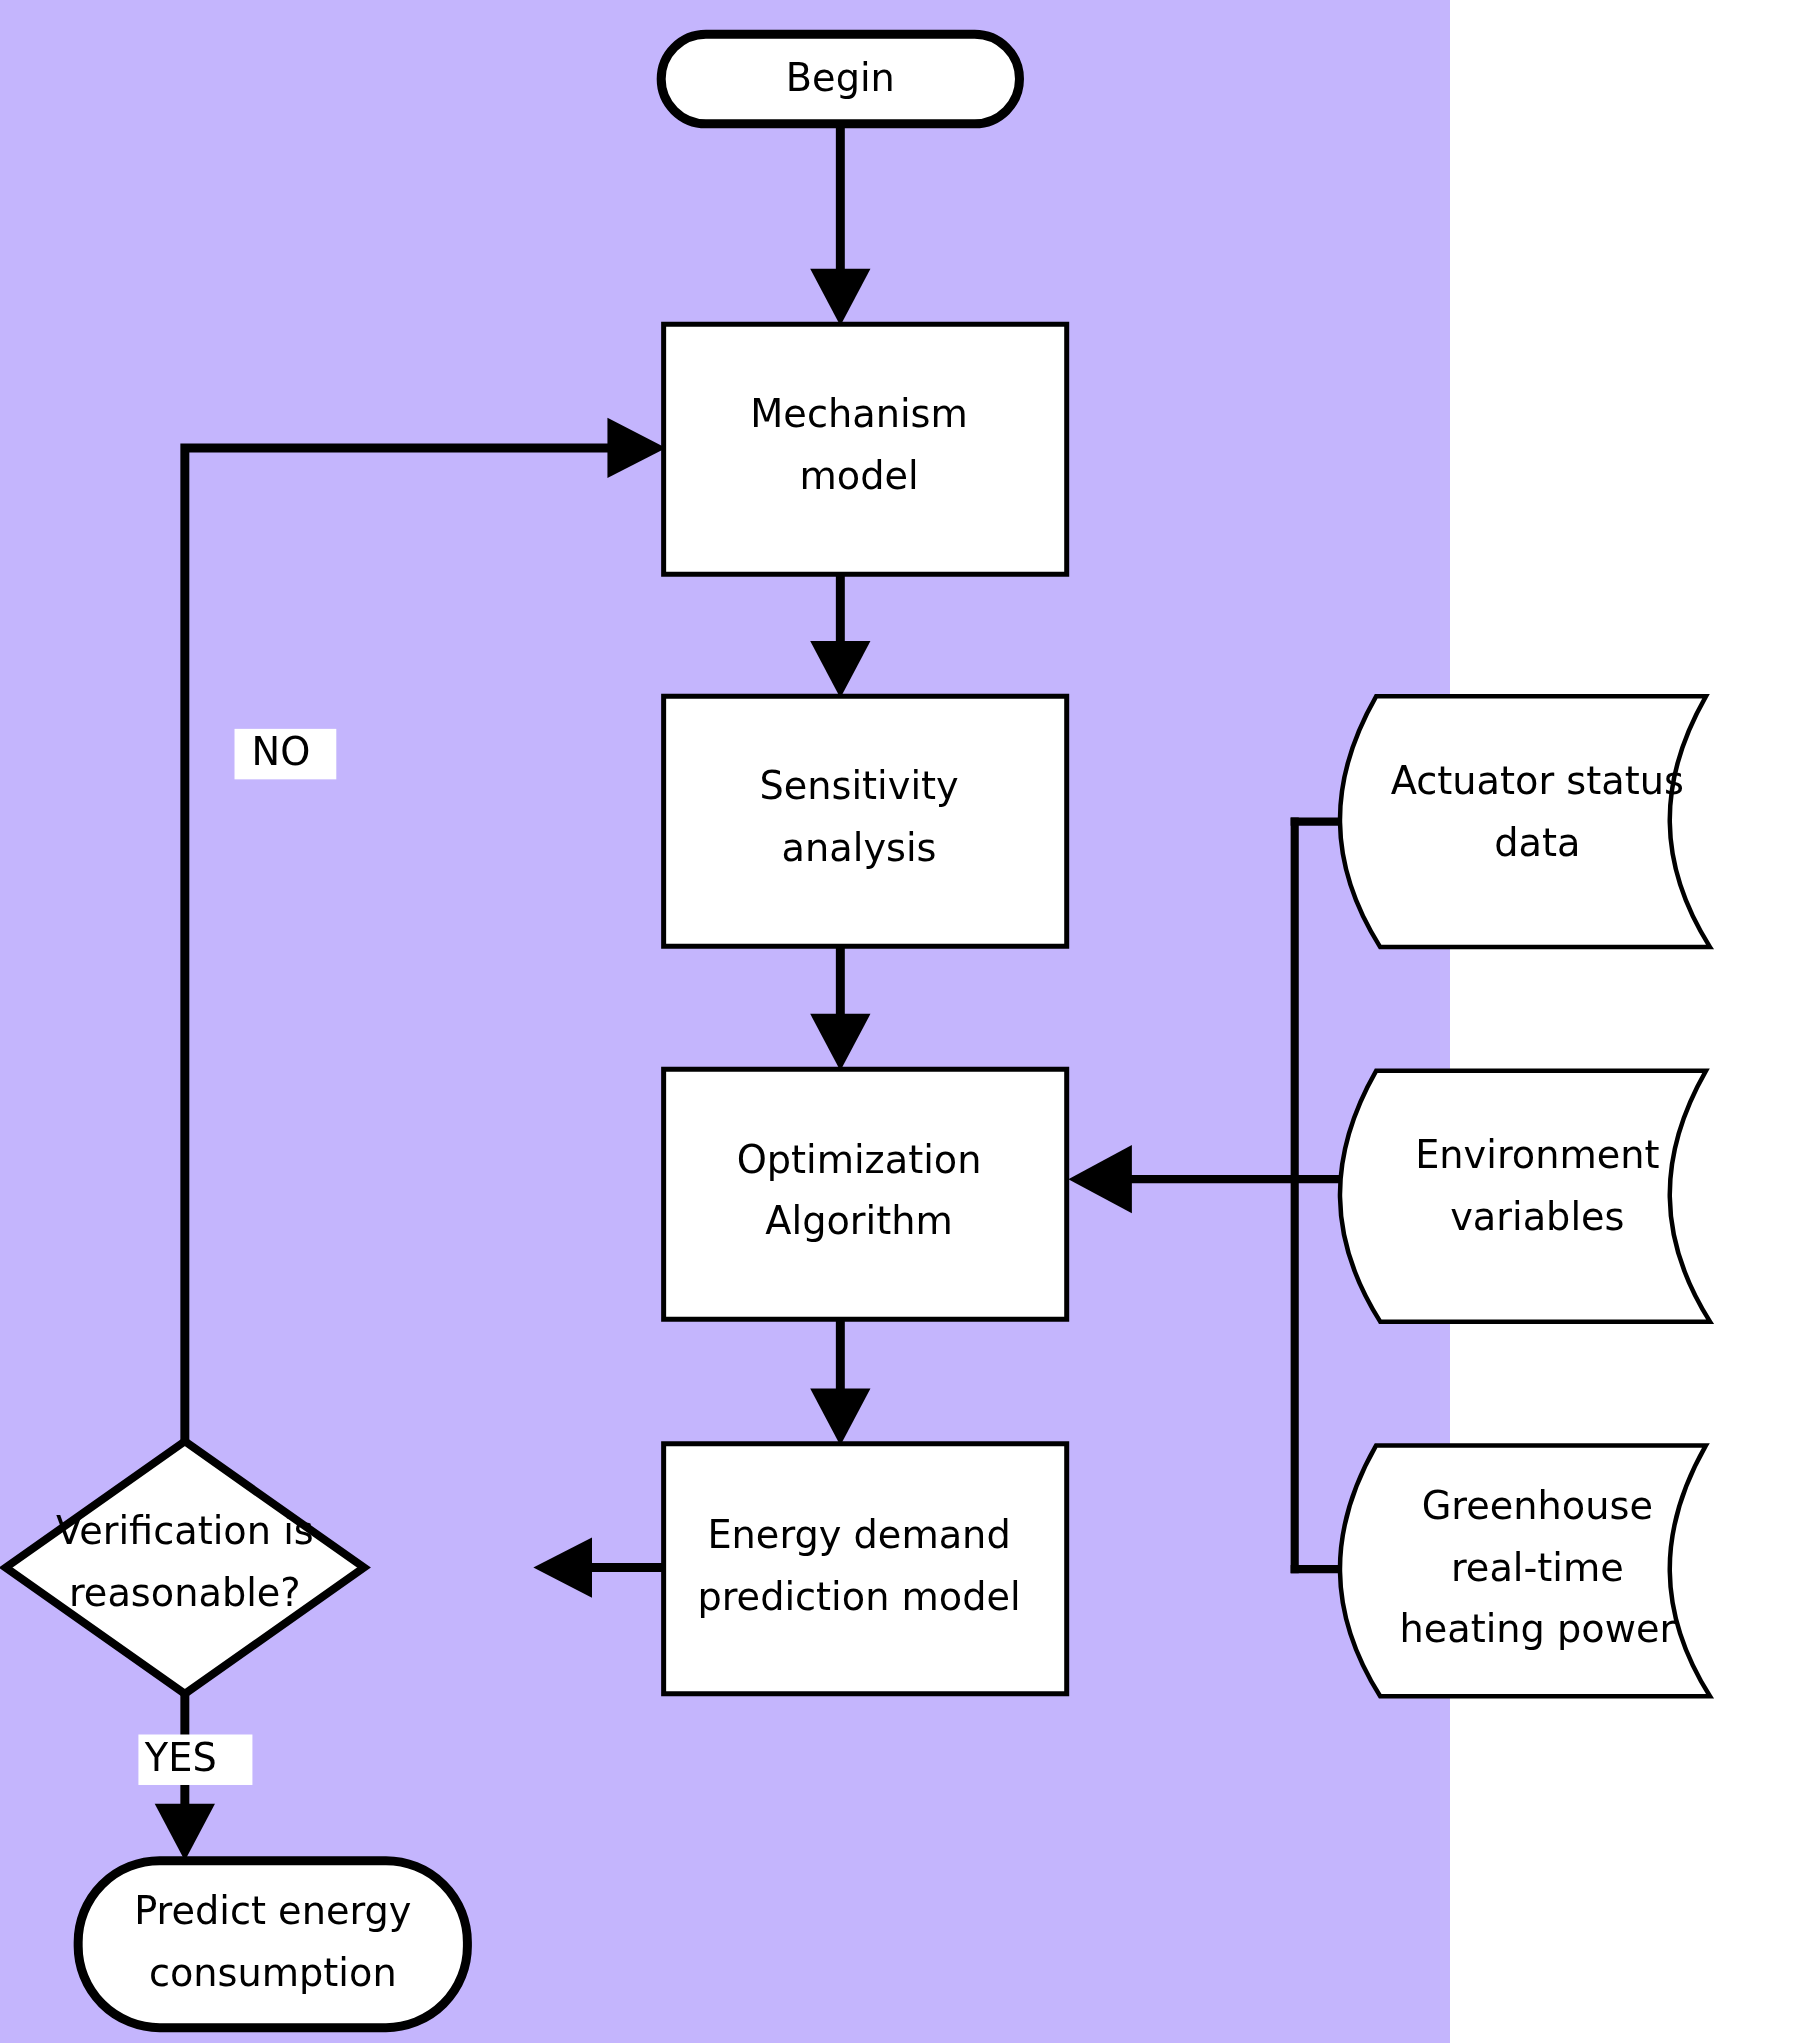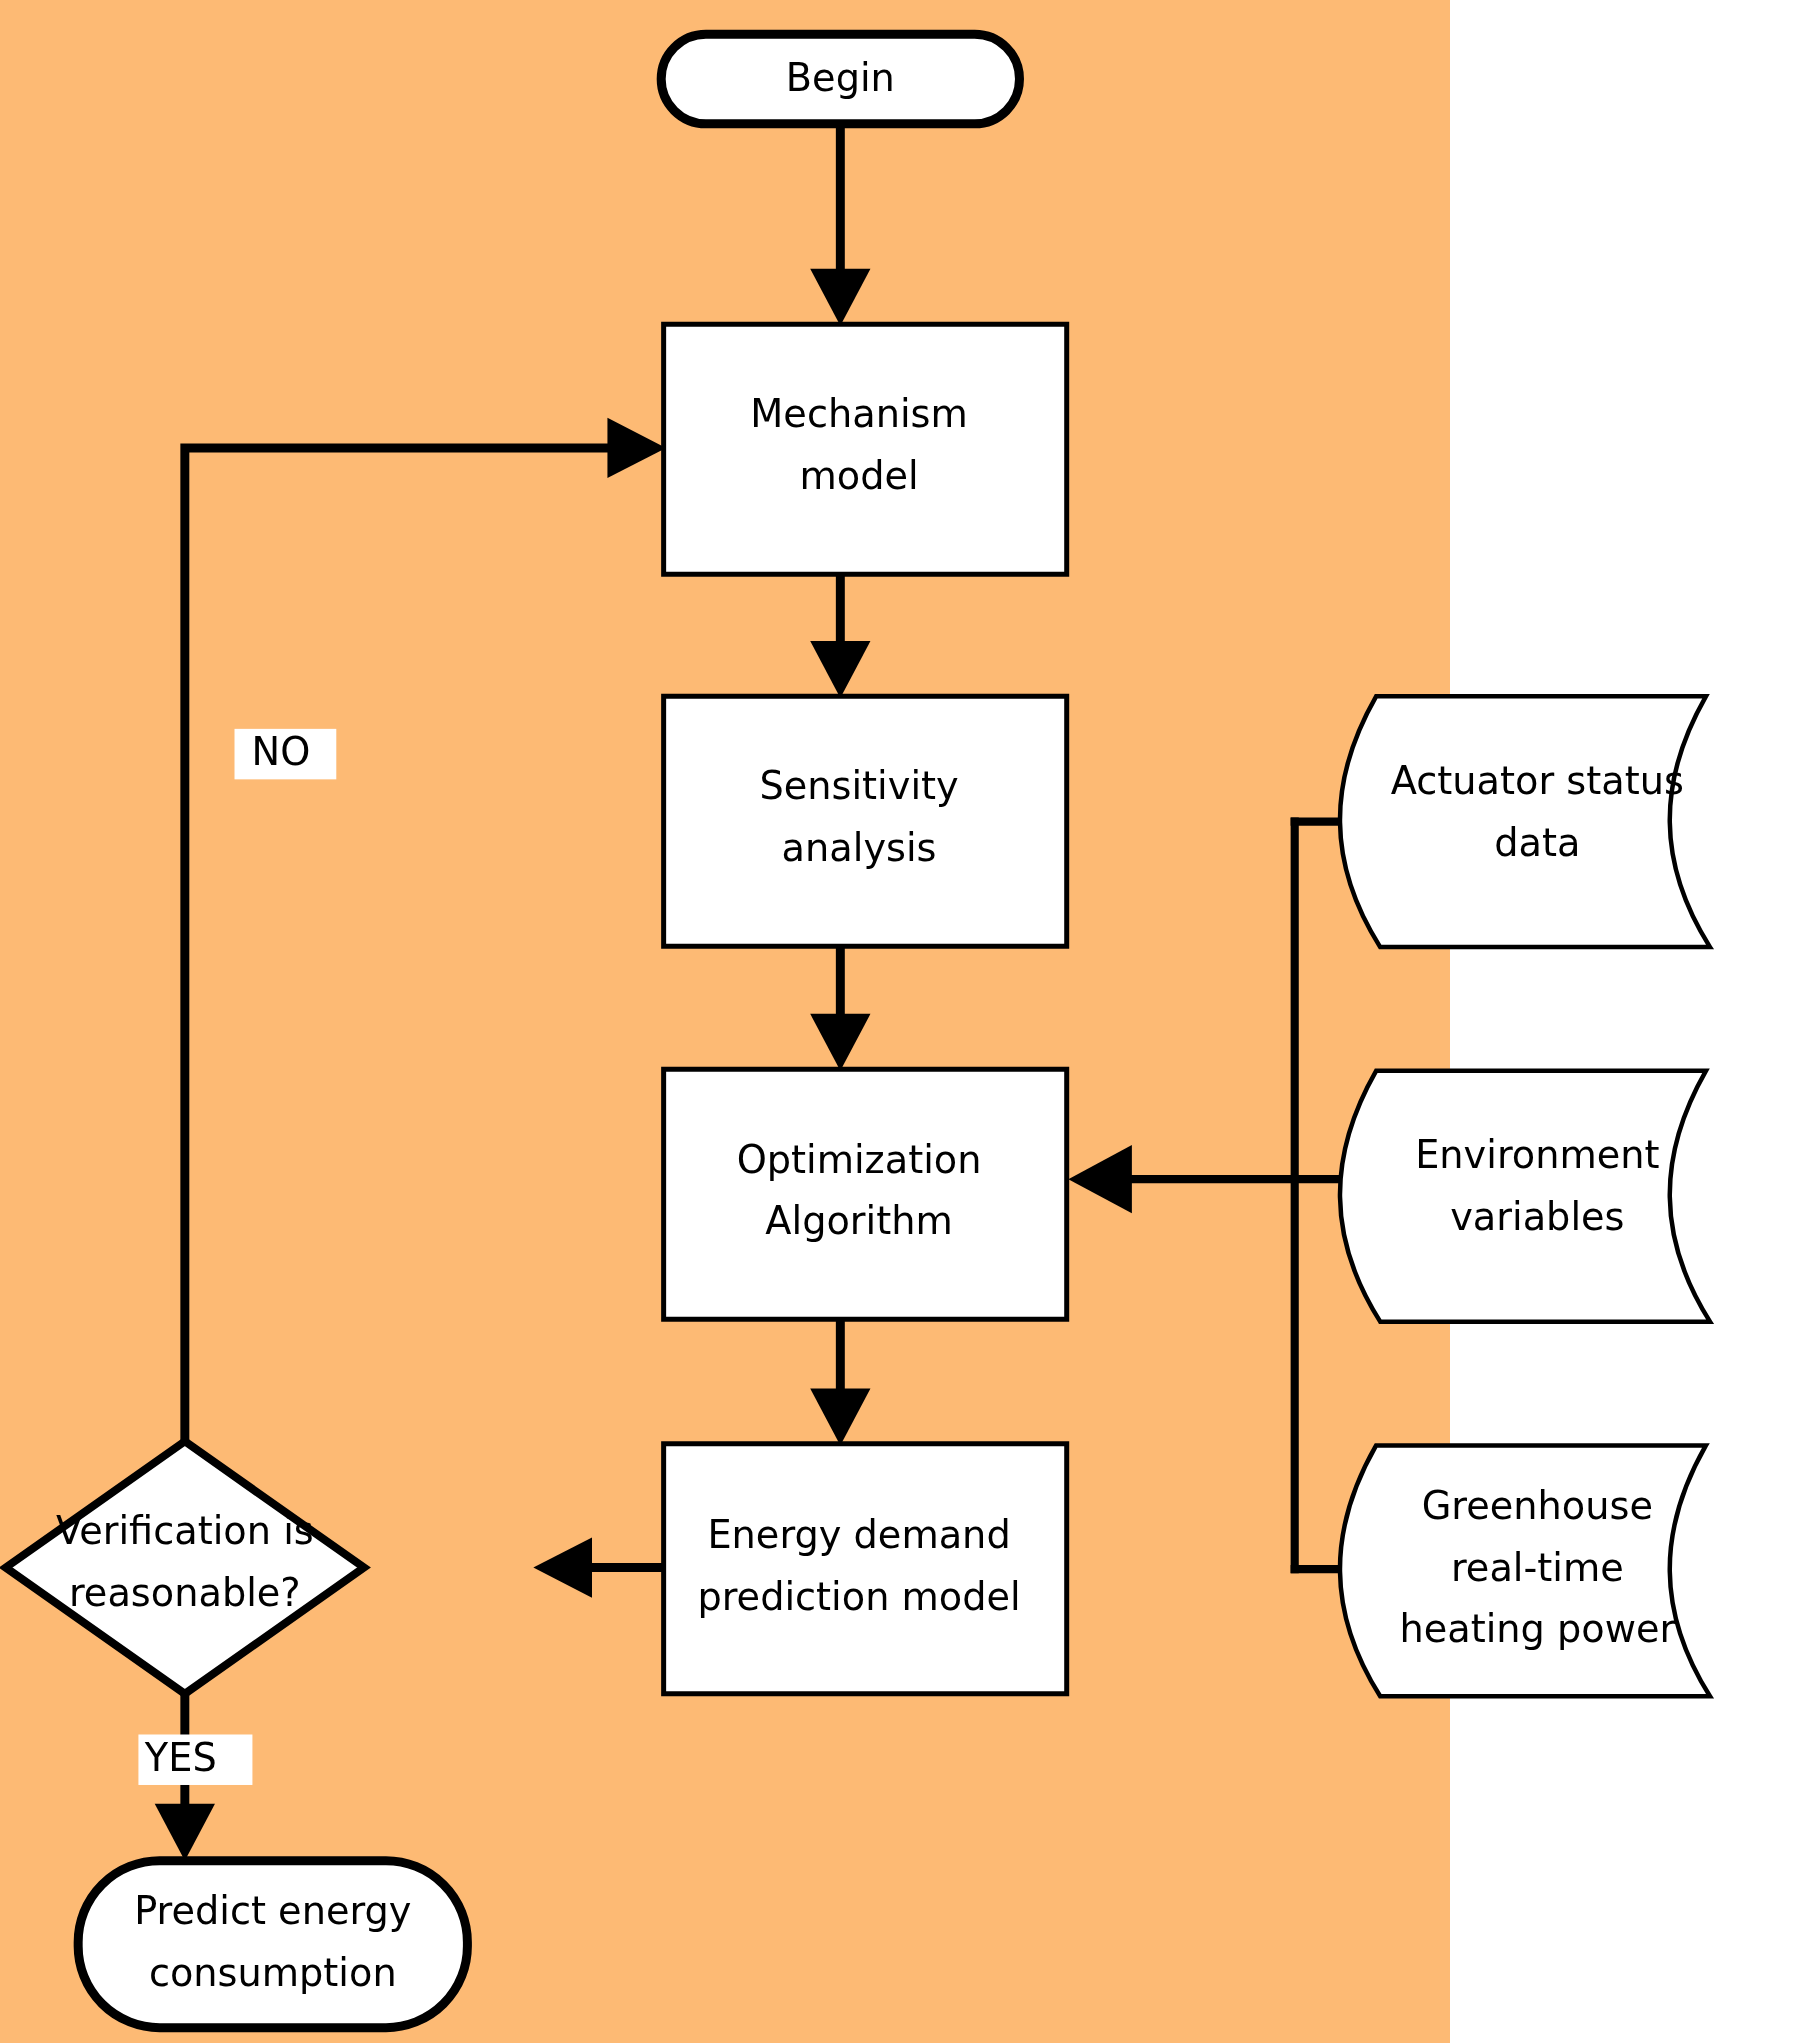--- a/index.html
+++ b/index.html
@@ -10,21 +10,21 @@
   body {
     width: 1802px;
     height: 2044px;
     font-family: "DejaVu Sans", sans-serif;
     overflow: hidden;
   }
   #flow-root {
     position: relative;
     width: 1450px;
     height: 2044px;
-    background: #fdba74;
+    background: #c4b5fd;
   }
   svg.flow-canvas {
     position: absolute;
     top: 0;
     left: 0;
     width: 1802px;
     height: 2044px;
     display: block;
   }
   .node-shape {

